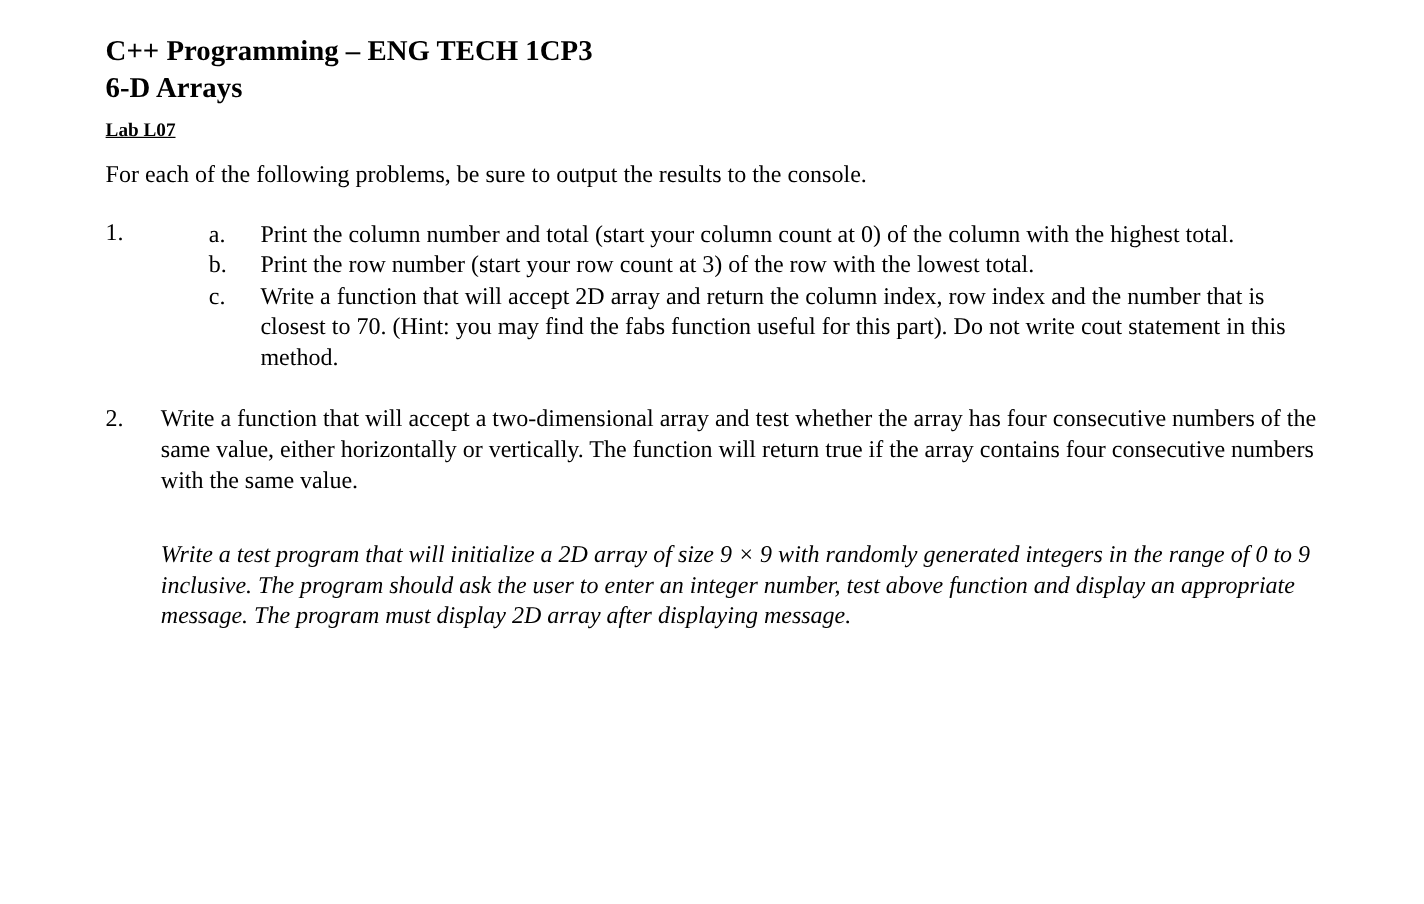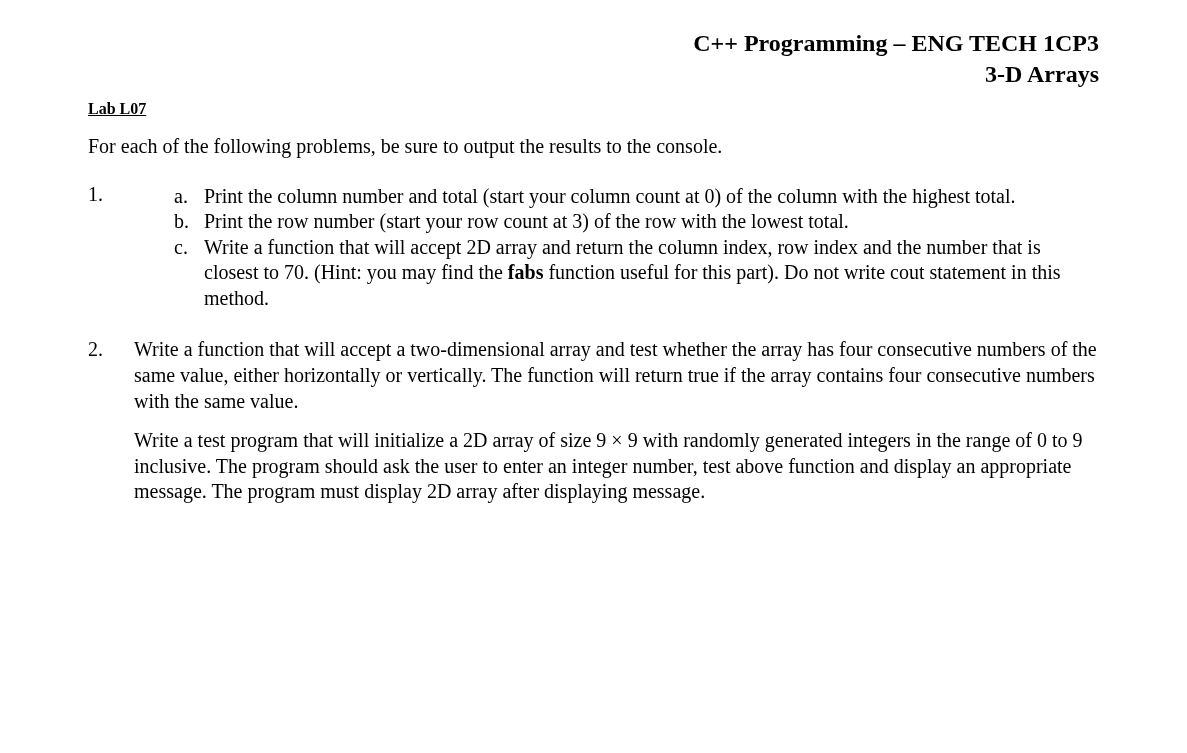--- a/index.html
+++ b/index.html
@@ -7,21 +7,21 @@
       color: #000;
       background: #fff;
       margin: 0;
       padding: 28px 88px 40px 88px;
       width: 1187px;
       box-sizing: border-box;
       font-size: 20px;
       line-height: 1.28;
     }
     .title-block {
-      text-align: right;
+      text-align: left;
       margin-bottom: 10px;
     }
     .title-line1, .title-line2 {
       font-weight: bold;
       font-size: 24px;
     }
     .lab-heading {
       font-weight: bold;
       text-decoration: underline;
       font-size: 16px;
@@ -48,34 +48,36 @@
     .subitem {
       display: flex;
       padding-left: 40px;
     }
     .subitem-marker {
       width: 30px;
       flex-shrink: 0;
     }
     .subitem-text {
       flex: 1;
+      margin-left: 13px;
     }
     .para-gap {
-      margin-top: 14px;
+      margin-top: 36px;
+      font-style: italic;
     }
     .bold {
-      font-weight: bold;
+      font-weight: normal;
     }
   </style>
 </head>
 <body>
 
 <div class="title-block">
   <div class="title-line1">C++ Programming – ENG TECH 1CP3</div>
-  <div class="title-line2">3-D Arrays</div>
+  <div class="title-line2">6-D Arrays</div>
 </div>
 
 <div class="lab-heading">Lab L07</div>
 
 <div class="intro">For each of the following problems, be sure to output the results to the console.</div>
 
 <div class="problem">
   <div class="problem-num">1.</div>
   <div class="problem-body">
     <div class="subitems">

